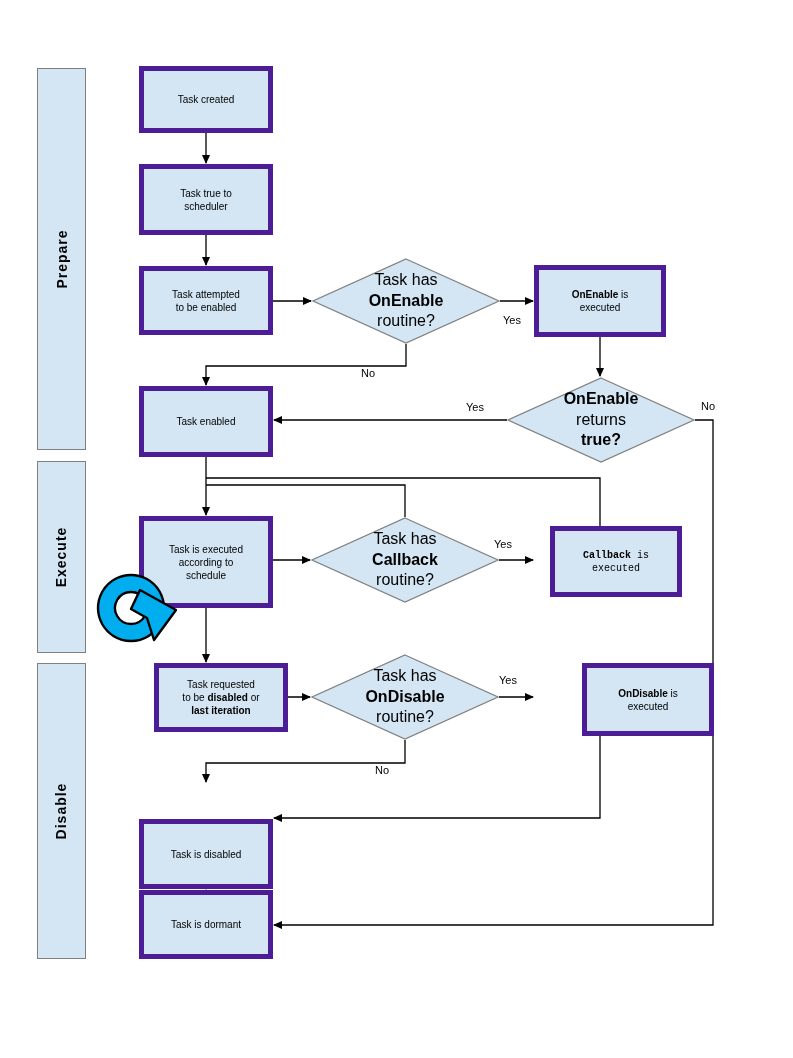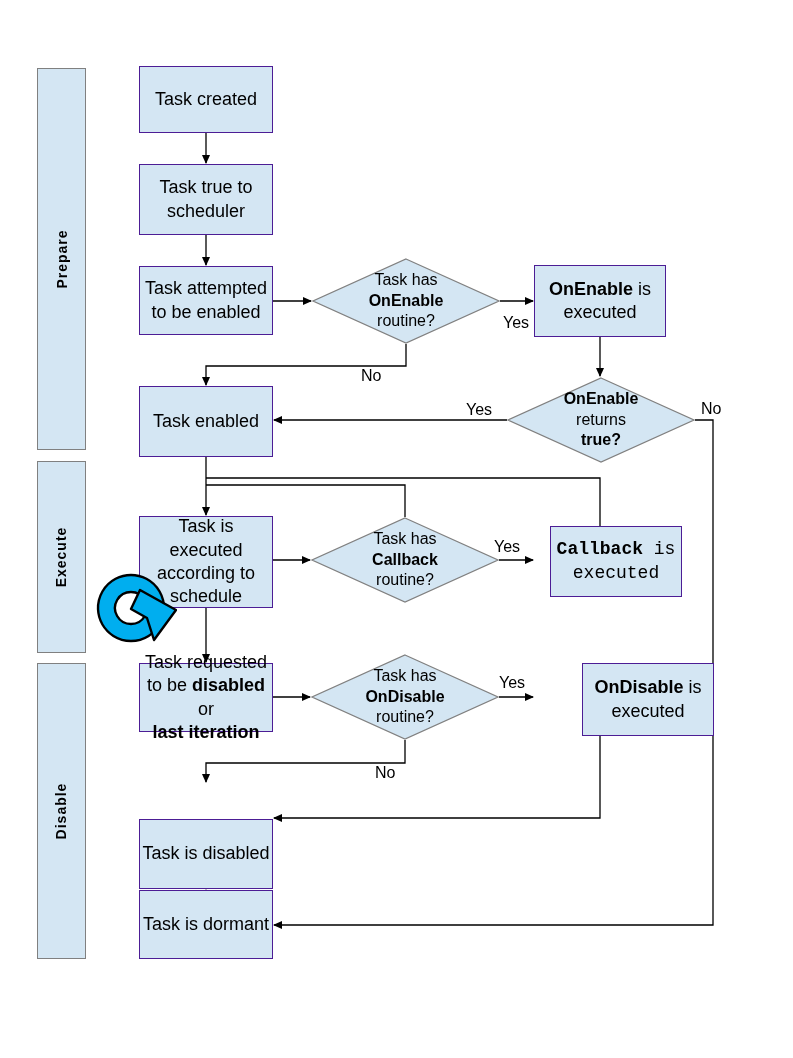--- a/index.html
+++ b/index.html
@@ -2,41 +2,41 @@
 <html><head>
 <meta charset="utf-8">
 <style>
   html,body{margin:0;padding:0;background:#ffffff;}
   #canvas{
     position:relative;width:793px;height:1058px;background:#ffffff;overflow:hidden;
     font-family:"Liberation Sans",sans-serif;color:#000;
   }
   .node{
     position:absolute;box-sizing:border-box;
-    background:#d4e6f3;border:1px solid #4c1d95;
+    background:#d4e6f3;border:5px solid #4c1d95;
     display:flex;align-items:center;justify-content:center;
-    text-align:center;font-size:18px;line-height:1.3;
+    text-align:center;font-size:10px;line-height:1.3;
   }
   .node .inner{width:100%;}
   .band{
     position:absolute;box-sizing:border-box;
     background:#d4e6f3;border:1px solid #808080;
     display:flex;align-items:center;justify-content:center;
   }
   .band .vtext{
     transform:rotate(-90deg);white-space:nowrap;
     font-weight:bold;font-size:14px;letter-spacing:1px;
   }
   .diamond{position:absolute;}
   .diamond svg{position:absolute;left:0;top:0;display:block;}
   .diamond .dtext{
     position:absolute;inset:0;display:flex;align-items:center;justify-content:center;
     text-align:center;font-size:16px;line-height:1.3;
   }
-  .lbl{position:absolute;font-size:16px;line-height:1;white-space:nowrap;}
+  .lbl{position:absolute;font-size:11px;line-height:1;white-space:nowrap;}
   svg.wires{position:absolute;left:0;top:0;width:793px;height:1058px;}
   .loop-wrap{position:absolute;left:93px;top:570px;width:84px;height:76px;}
 </style>
 </head>
 <body>
 
 <div id="canvas">
 
   <svg class="wires" viewBox="0 0 793 1058">
     <defs>
@@ -100,21 +100,21 @@
       <div>Task is executed</div>
       <div>according to</div>
       <div>schedule</div>
     </div>
   </div>
 
   <div class="node" style="left:139px;top:386px;width:134px;height:71px;">
     <div class="inner">Task enabled</div>
   </div>
 
-  <div class="node" style="left:139px;top:663px;width:134px;height:69px;">
+  <div class="node" style="left:154px;top:663px;width:134px;height:69px;">
     <div class="inner">
       <div>Task requested</div>
       <div><span>to be </span><b>disabled</b><span> or</span></div>
       <div><b>last iteration</b></div>
     </div>
   </div>
 
   <div class="node" style="left:139px;top:783px;width:134px;height:70px;margin-top:36px;">
     <div class="inner">Task is disabled</div>
   </div>

